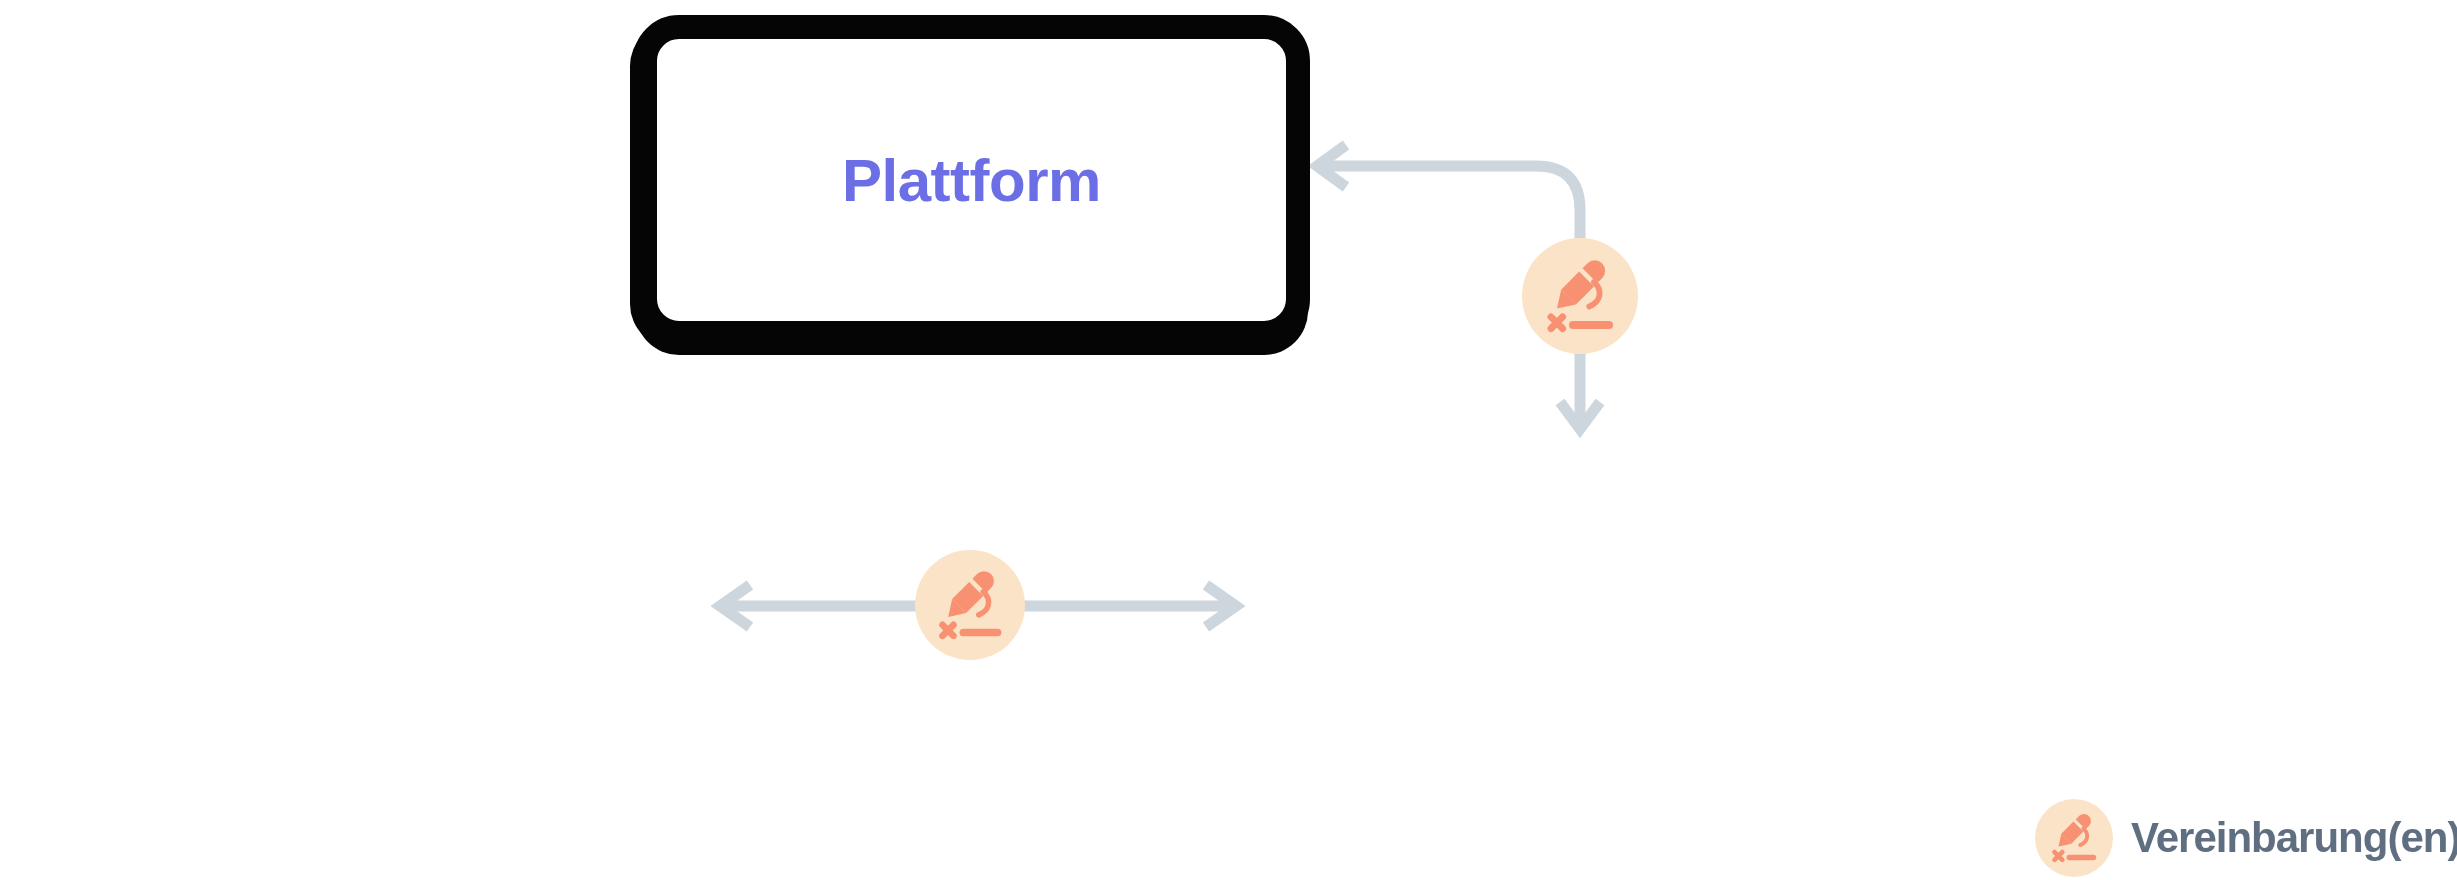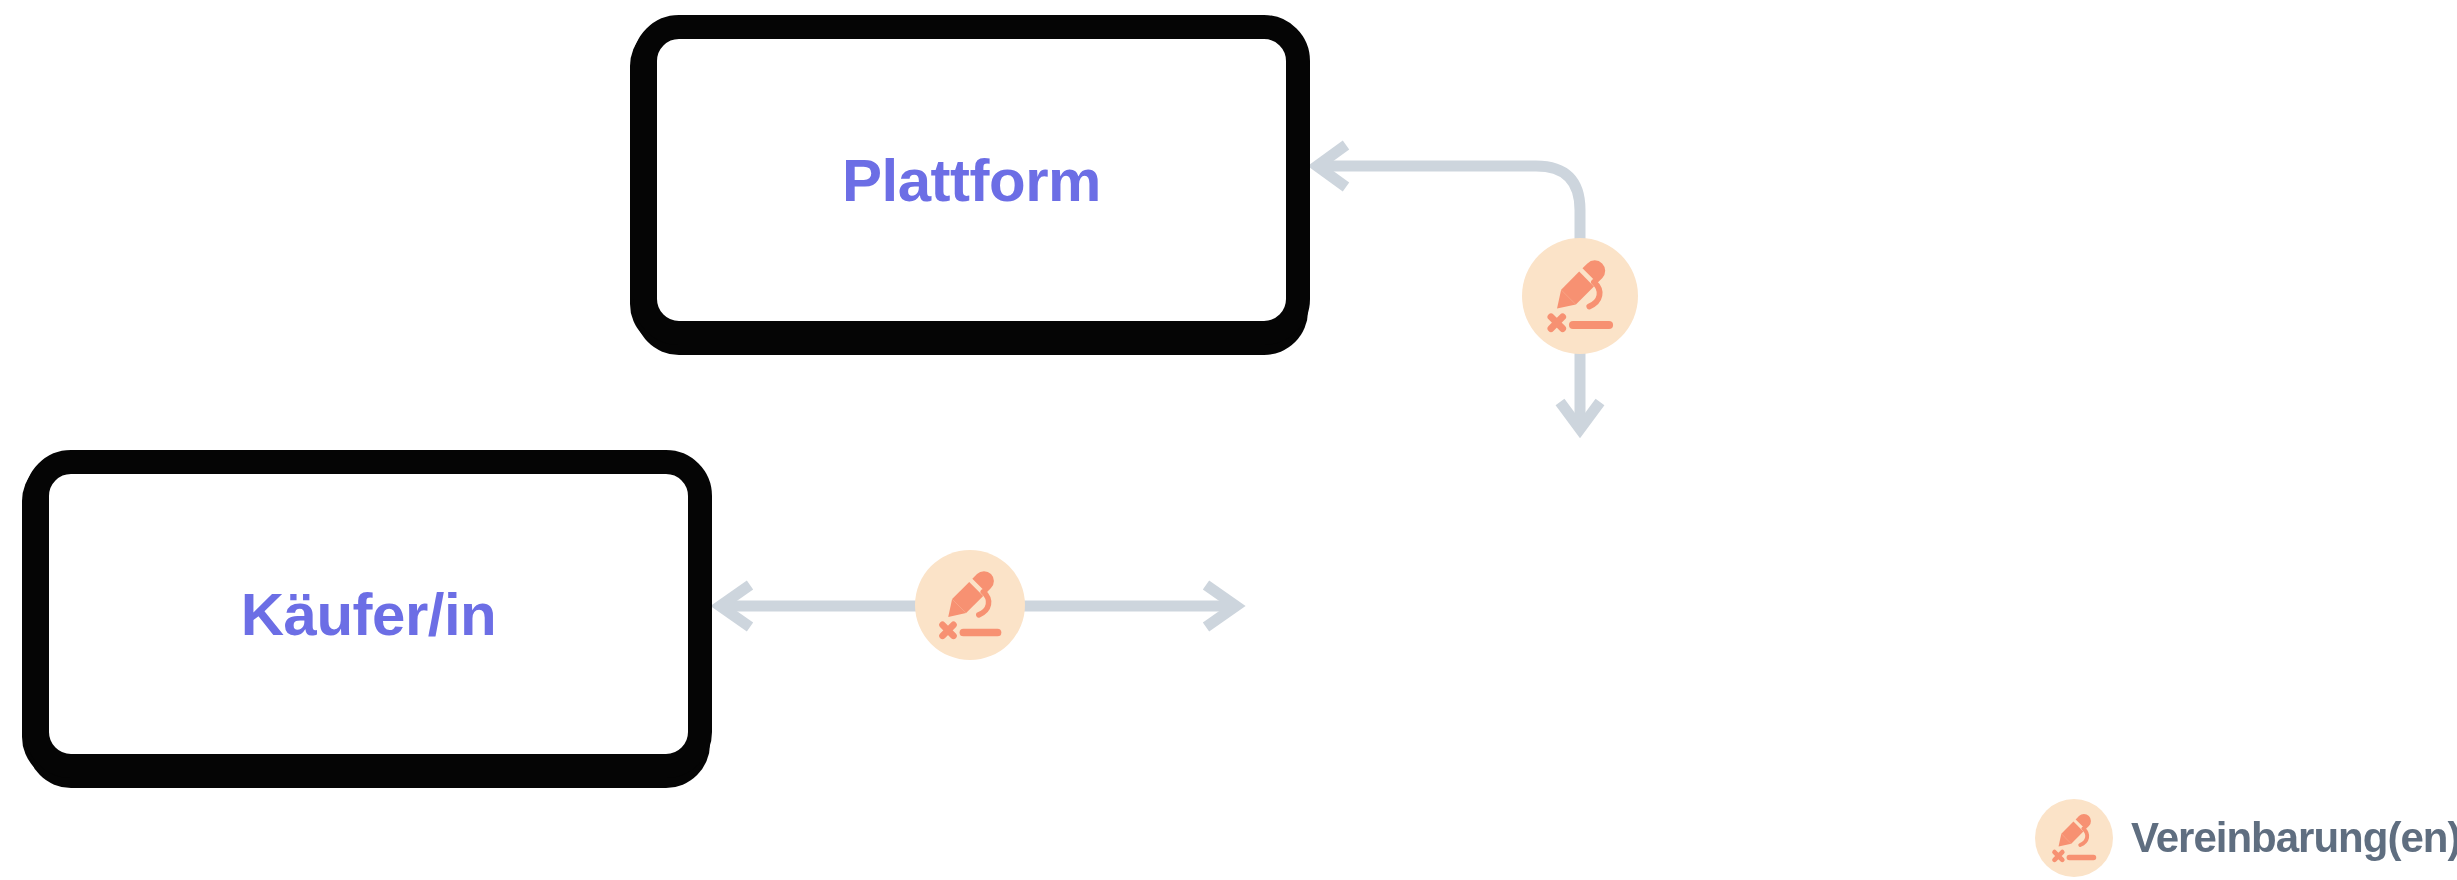--- a/index.html
+++ b/index.html
@@ -101,23 +101,20 @@
       <path d="M 722 606 H 1234"></path>
       <path d="M 750 585 L 720 606 L 750 627"></path>
       <path d="M 1206 585 L 1236 606 L 1206 627"></path>
     </g>
   </svg>
 
   <div class="node node-plattform">
     <span class="node-label">Plattform</span>
   </div>
 
-  <div class="node node-kaeufer">
-    <span class="node-label">Käufer/in</span>
-  </div>
 
 
   <div class="icon-badge badge-platform-seller">
     <svg viewBox="0 0 100 100">
         <use href="#sig-icon"></use>
       </svg>
   </div>
 
   <div class="icon-badge badge-buyer-seller">
     <svg viewBox="0 0 100 100">

